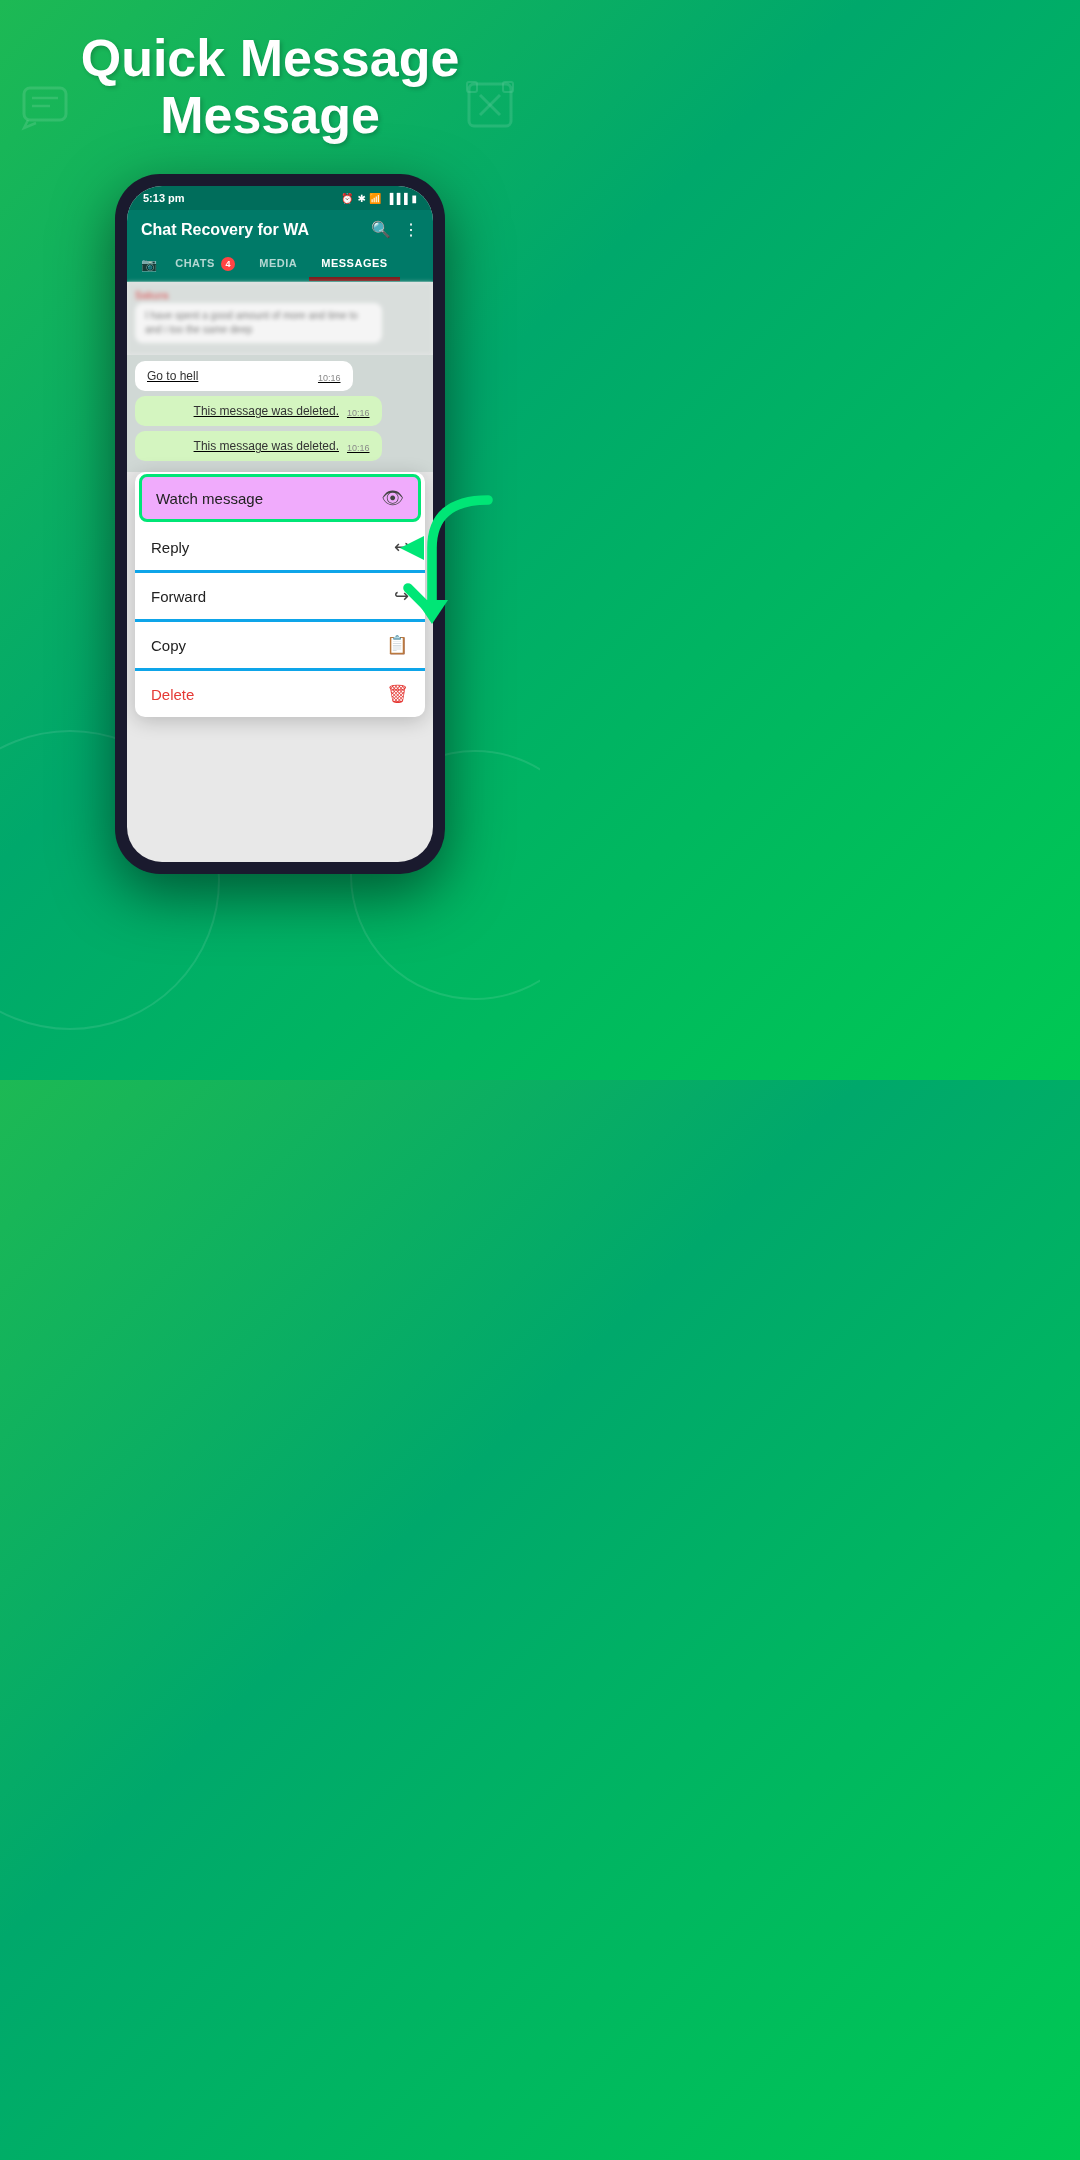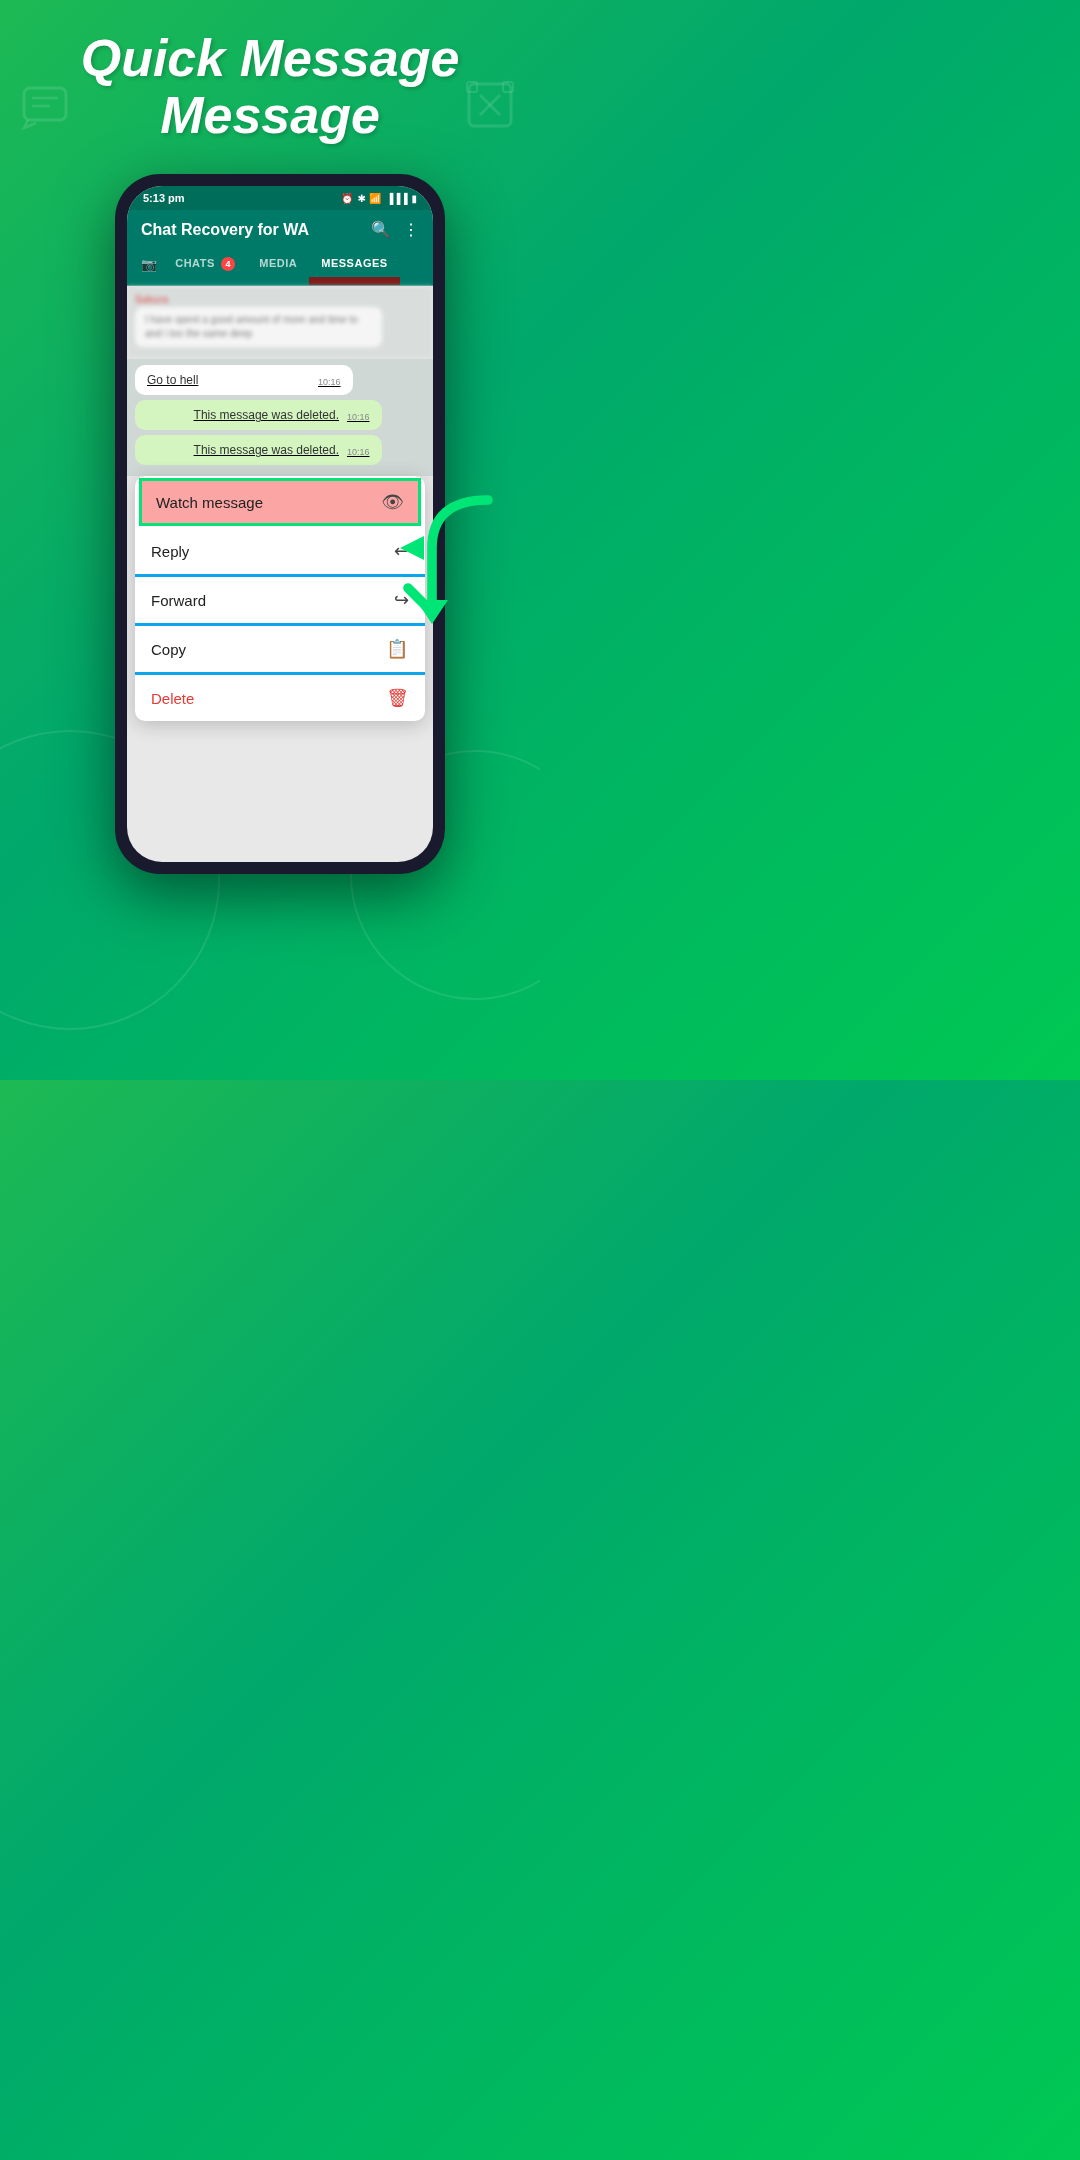--- a/index.html
+++ b/index.html
@@ -37,21 +37,20 @@
       text-align: center;
       padding: 30px 40px 20px;
       color: white;
     }
 
     .title-area h1 {
       font-size: 52px;
       font-weight: 900;
       line-height: 1.1;
       text-shadow: 2px 2px 4px rgba(0,0,0,0.2);
-      font-style: italic;
     }
 
     
     .phone-wrapper {
       display: flex;
       justify-content: center;
       align-items: flex-start;
       margin-top: 10px;
       position: relative;
       padding-left: 20px;
@@ -138,21 +137,21 @@
       color: rgba(255,255,255,0.7);
       font-size: 11px;
       font-weight: 600;
       letter-spacing: 0.5px;
       cursor: pointer;
       position: relative;
     }
 
     .tab.active {
       color: white;
-      border-bottom: 8px solid #7f1d1d;
+      border-bottom: 4px solid #7f1d1d;
     }
 
     .tab-badge {
       background: #ff4444;
       color: white;
       border-radius: 50%;
       width: 14px;
       height: 14px;
       font-size: 9px;
       display: inline-flex;
@@ -412,21 +411,21 @@
           <span class="msg-time">10:16</span>
         </div>
         <div class="msg-bubble-green">
           <span>This message was deleted.</span>
           <span class="msg-time">10:16</span>
         </div>
       </div>
 
       <div class="context-menu">
 
-        <div class="context-menu-item highlighted" style="border:3px solid #00e676; border-radius:0; margin:2px 4px; background:#fca5a5;">
+        <div class="context-menu-item highlighted" style="border:3px solid #00e676; border-radius:8px; margin:2px 4px; background:#f0abfc;">
           <span>Watch message</span>
           <span class="menu-icon">👁</span>
         </div>
 
         <div class="context-menu-item">
           <span>Reply</span>
           <span class="menu-icon">↩</span>
         </div>
 
         <div class="context-menu-item">

